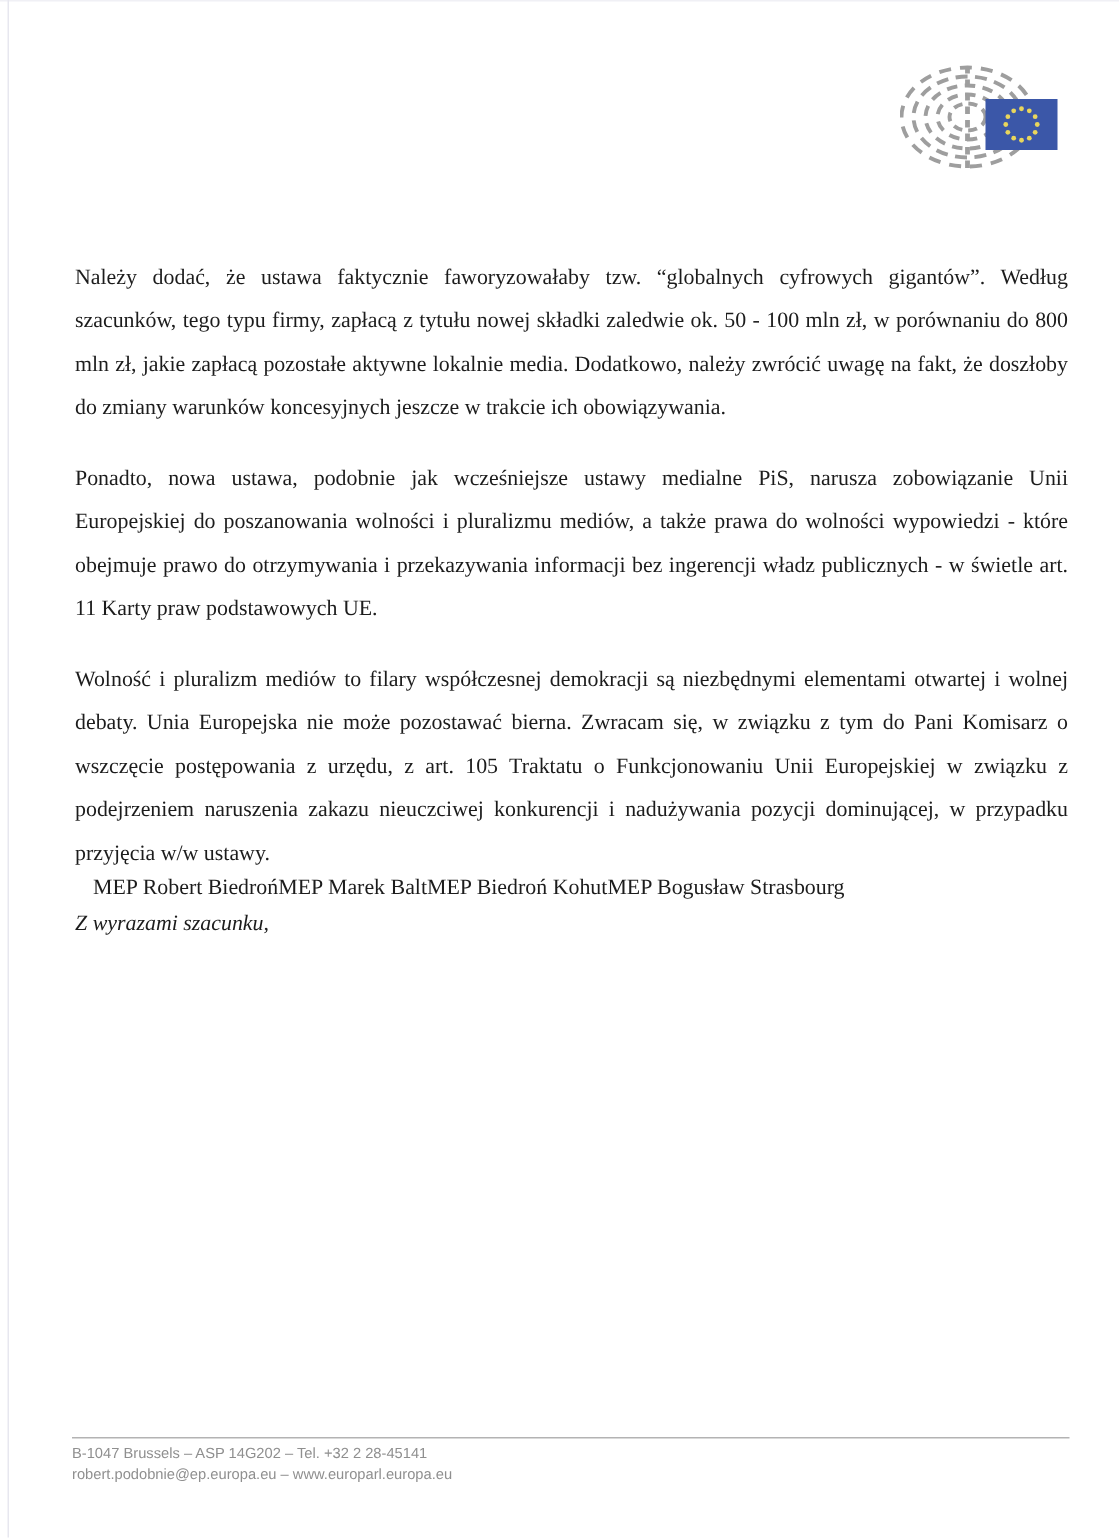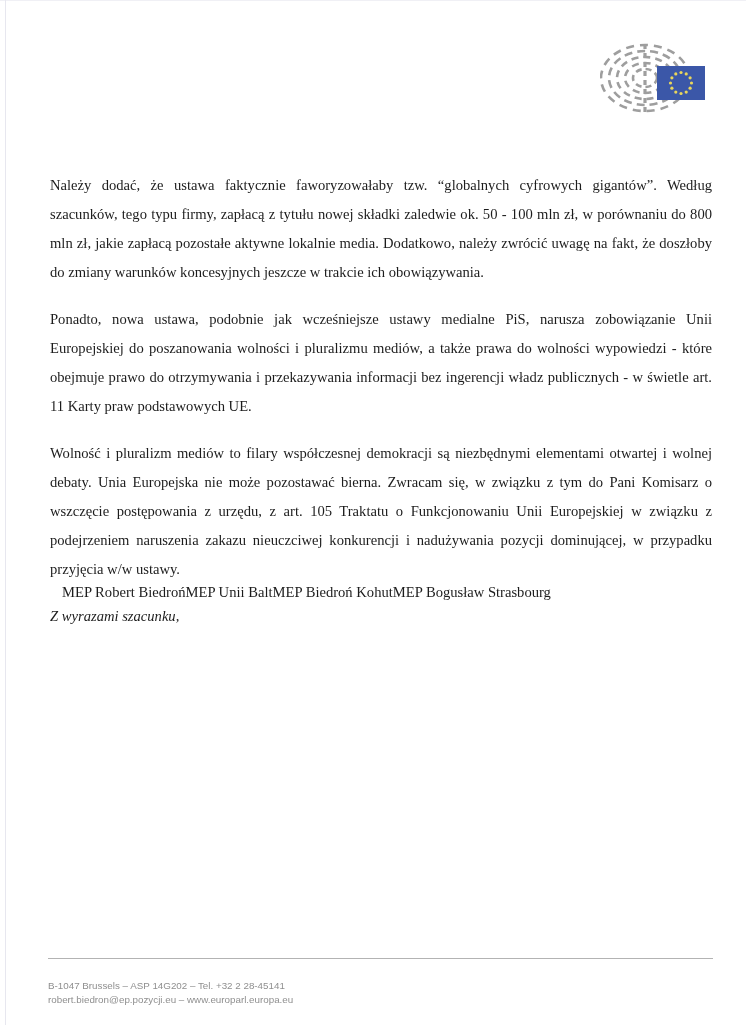--- a/index.html
+++ b/index.html
@@ -34,21 +34,21 @@
 
   .signatories {
     position: absolute; left: 62px; right: 44px; top: 584px;
     display: flex; justify-content: flex-start;
     font-size: 14.6px;
   }
 
   .footer {
     position: absolute; left: 48px; right: 33px; top: 958px;
     border-top: 1px solid #b3b3b3;
-    padding-top: 20px;
+    padding-top: 4px;
     font-family: "Liberation Sans", sans-serif;
     font-size: 9.8px; line-height: 13.5px;
     color: #8f8f8f;
   }
 </style>
 </head>
 <body>
 
 <div class="page-edge-top"></div>
 <div class="page-edge-left"></div>
@@ -85,21 +85,21 @@
 
 <div class="letter-body">
   <p>Należy dodać, że ustawa faktycznie faworyzowałaby tzw. “globalnych cyfrowych gigantów”. Według szacunków, tego typu firmy, zapłacą z tytułu nowej składki zaledwie ok. 50 - 100 mln zł, w porównaniu do 800 mln zł, jakie zapłacą pozostałe aktywne lokalnie media. Dodatkowo, należy zwrócić uwagę na fakt, że doszłoby do zmiany warunków koncesyjnych jeszcze w trakcie ich obowiązywania.</p>
   <p>Ponadto, nowa ustawa, podobnie jak wcześniejsze ustawy medialne PiS, narusza zobowiązanie Unii Europejskiej do poszanowania wolności i pluralizmu mediów, a także prawa do wolności wypowiedzi - które obejmuje prawo do otrzymywania i przekazywania informacji bez ingerencji władz publicznych - w świetle art. 11 Karty praw podstawowych UE.</p>
   <p>Wolność i pluralizm mediów to filary współczesnej demokracji są niezbędnymi elementami otwartej i wolnej debaty. Unia Europejska nie może pozostawać bierna. Zwracam się, w związku z tym do Pani Komisarz o wszczęcie postępowania z urzędu, z art. 105 Traktatu o Funkcjonowaniu Unii Europejskiej w związku z podejrzeniem naruszenia zakazu nieuczciwej konkurencji i nadużywania pozycji dominującej, w przypadku przyjęcia w/w ustawy.</p>
   <p class="closing">Z wyrazami szacunku,</p>
 </div>
 
 <div class="signatories">
   <span>MEP Robert Biedroń</span>
-  <span>MEP Unii Balt</span>
+  <span>MEP Marek Balt</span>
   <span>MEP Biedroń Kohut</span>
   <span>MEP Bogusław Strasbourg</span>
 </div>
 
 <div class="footer">
   <div>B-1047 Brussels – ASP 14G202 – Tel. +32 2 28-45141</div>
-  <div>robert.biedron@ep.pozycji.eu – www.europarl.europa.eu</div>
+  <div>robert.podobnie@ep.europa.eu – www.europarl.europa.eu</div>
 </div>
 
 </body></html>

